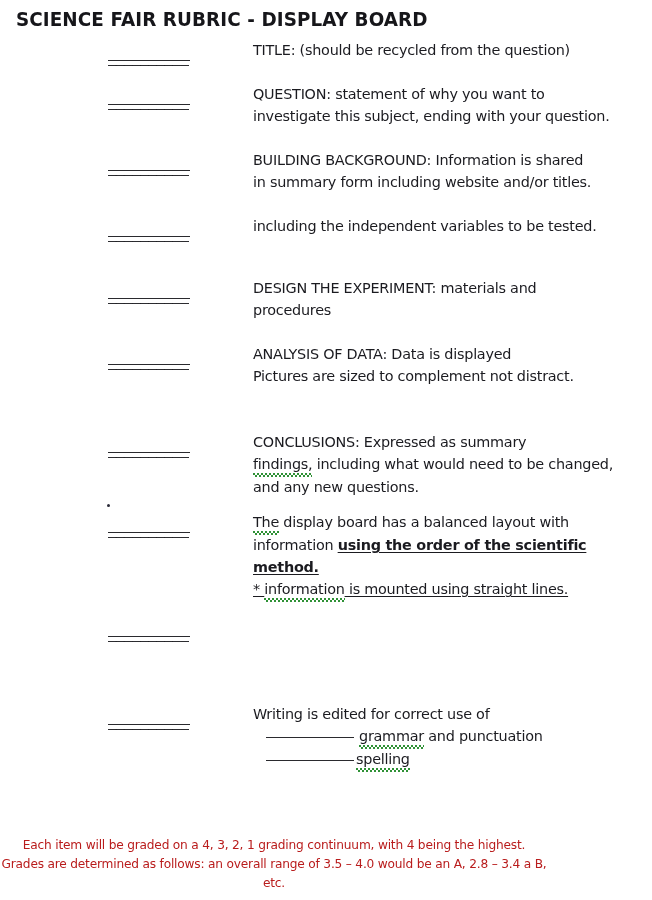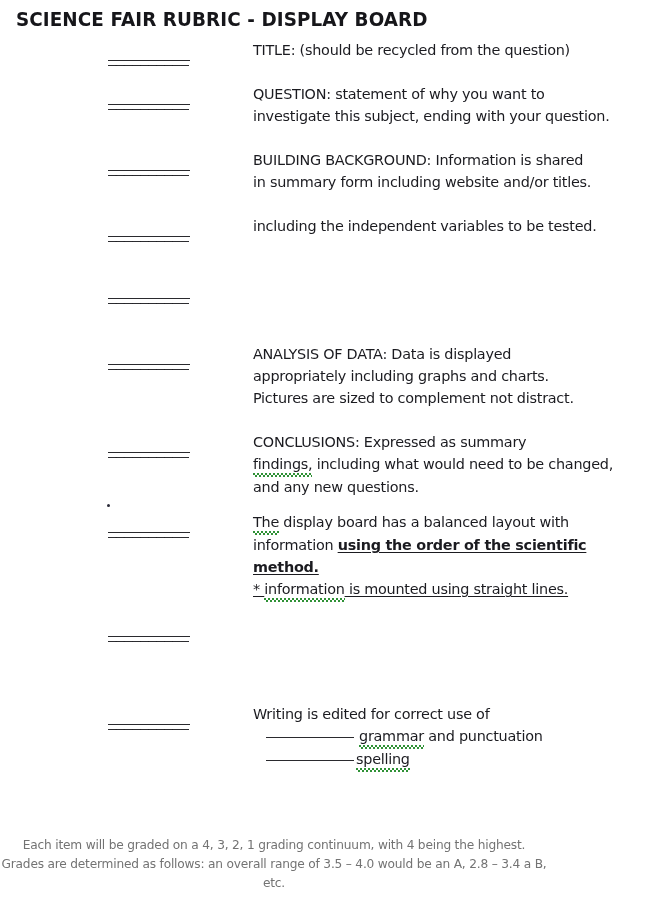--- a/index.html
+++ b/index.html
@@ -160,21 +160,21 @@
   
   .footer {
     position: absolute;
     left: 0;
     top: 836px;
     width: 548px;
     text-align: center;
     font-family: "DejaVu Sans", sans-serif;
     font-size: 12.2px;
     line-height: 19px;
-    color: #737373;
+    color: #b91c1c;
     letter-spacing: -0.2px;
   }
   .footer .fl { display: block; }
 </style>
 </head>
 <body>
 
 <div class="page">
 
   <div class="doc-title">SCIENCE FAIR RUBRIC - DISPLAY BOARD</div>
@@ -206,27 +206,30 @@
 
     <div class="row" style="height:62px;">
       <div class="blank">__________</div>
       <div class="rtext">
         <span class="ln">including the independent variables to be tested.</span>
       </div>
     </div>
 
     <div class="row" style="height:66px;">
       <div class="blank">__________</div>
+      <div class="rtext">
+        <span class="ln">DESIGN THE EXPERIMENT: materials and</span>
+        <span class="ln">procedures</span>
+      </div>
     </div>
 
     <div class="row" style="height:88px;">
       <div class="blank">__________</div>
       <div class="rtext">
         <span class="ln">ANALYSIS OF DATA: Data is displayed</span>
-        <span class="ln">appropriately including graphs and charts.</span>
         <span class="ln">Pictures are sized to complement not distract.</span>
       </div>
     </div>
 
     <div class="row" style="height:74px;">
       <div class="blank">__________</div>
       <div class="rtext">
         <span class="ln">CONCLUSIONS: Expressed as summary</span>
         <span class="ln"><span class="sq">findings,</span><span> including what would need to be changed,</span></span>
         <span class="ln">and any new questions.</span>

